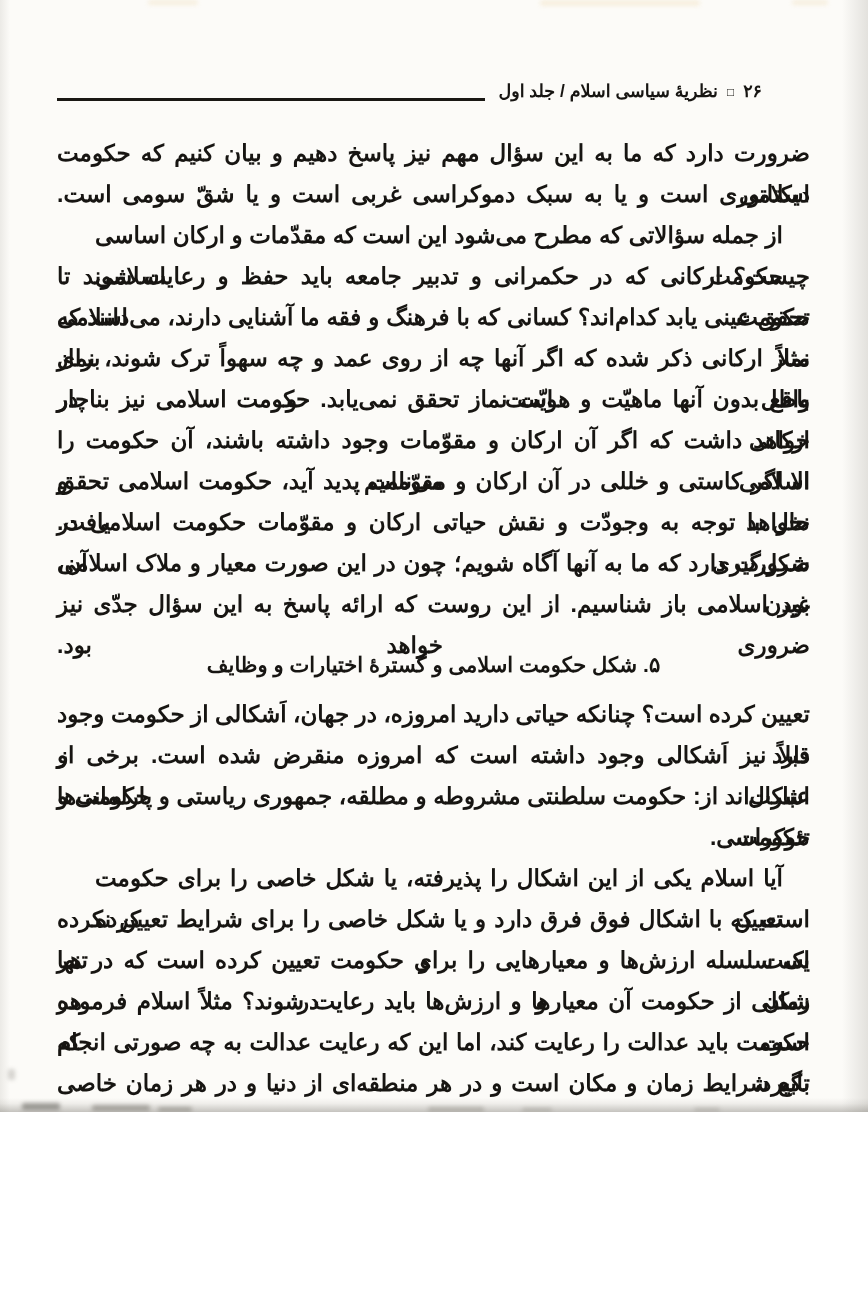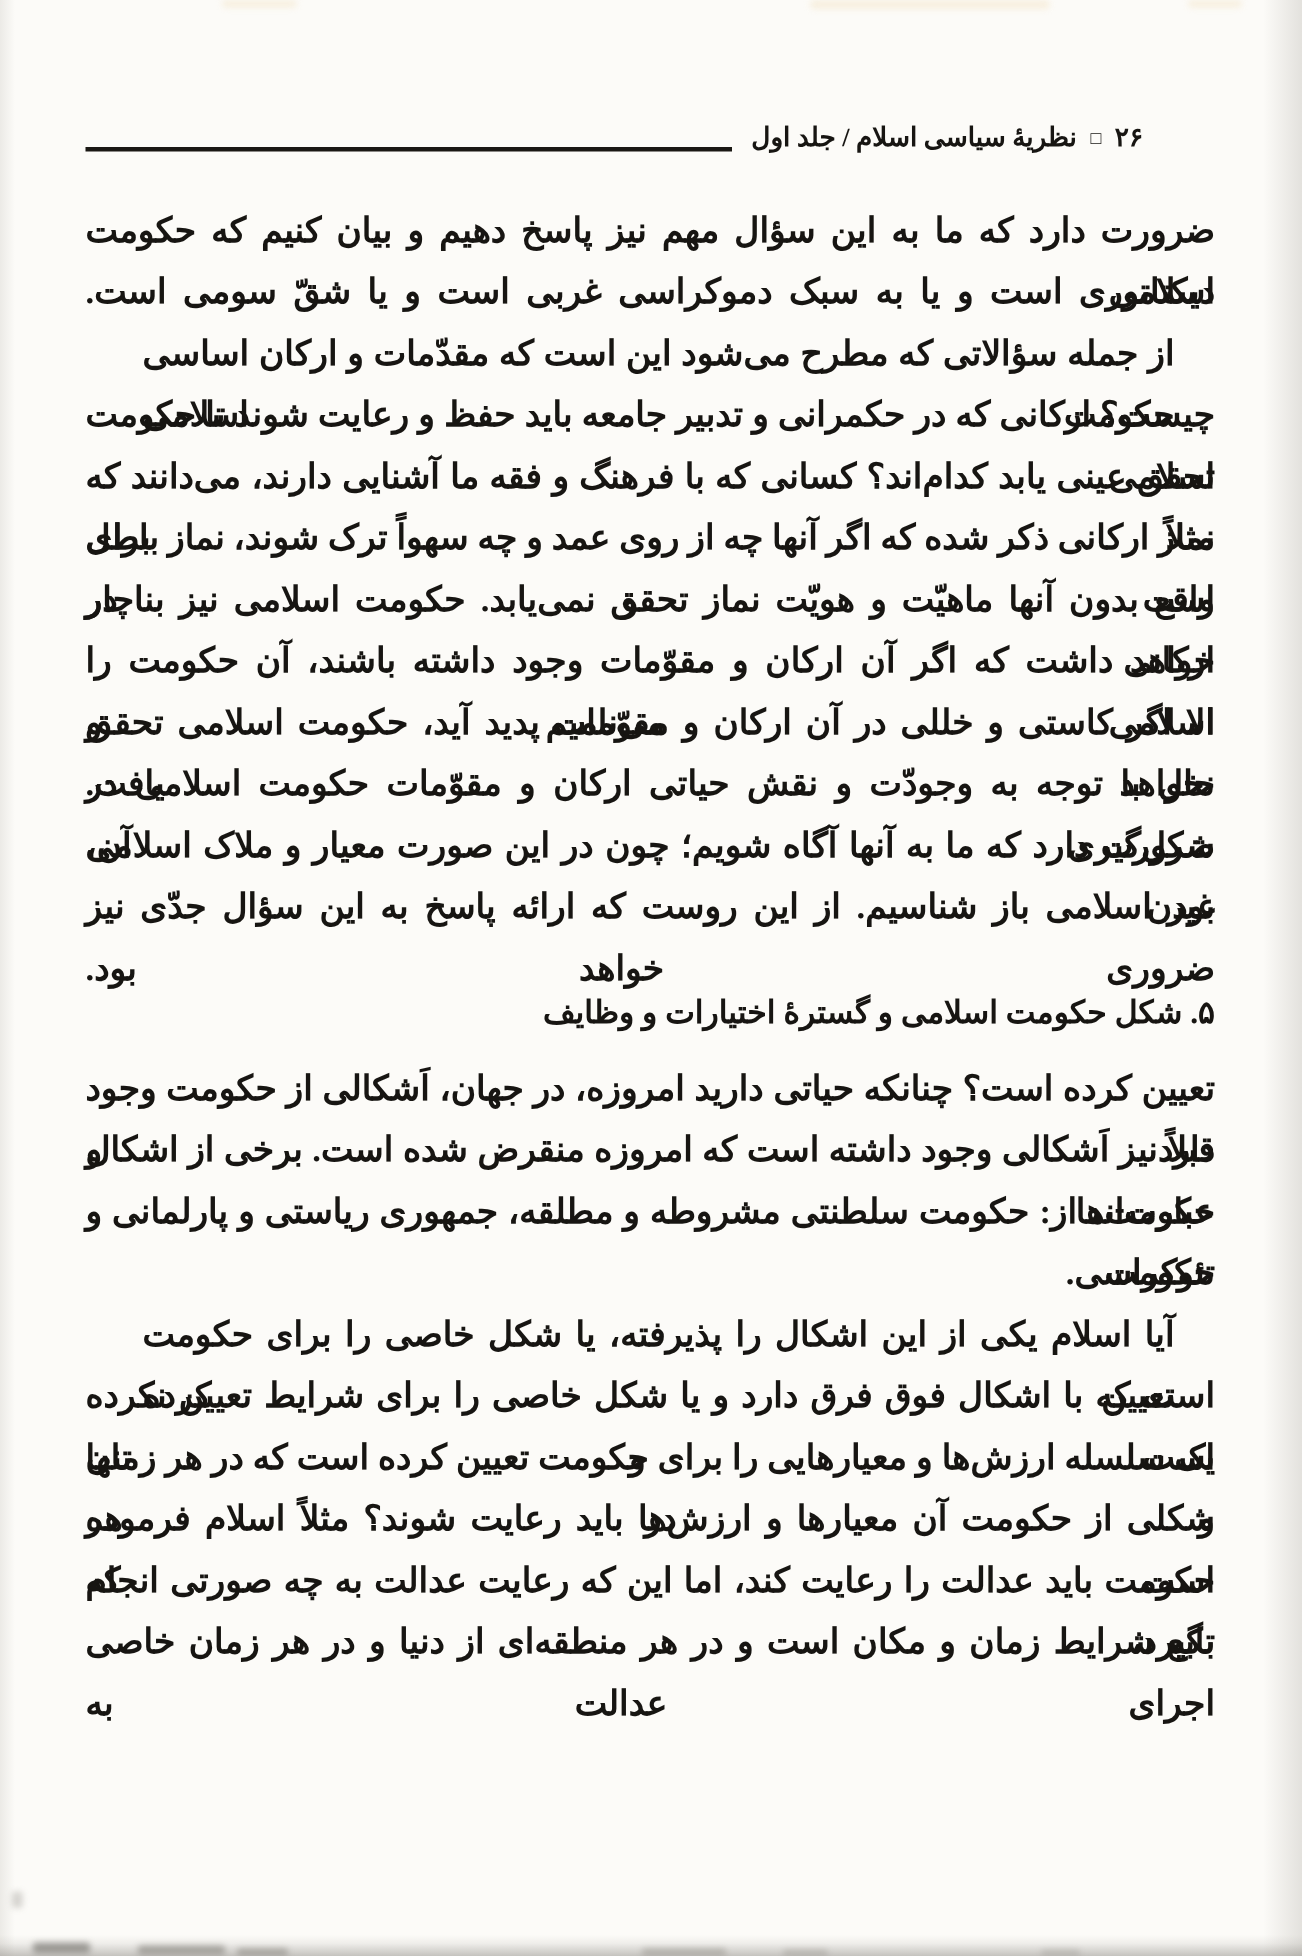--- a/index.html
+++ b/index.html
@@ -1,22 +1,22 @@
 <!DOCTYPE html>
 <html lang="fa"><head>
 <meta charset="utf-8">
 <style>
   html, body { margin: 0; padding: 0; background: #ffffff; }
   .page {
     position: relative;
     width: 868px;
-    height: 1304px;
+    height: 1112px;
     background: #fcfbf8;
     overflow: hidden;
-    font-family: Liberation Serif, serif;
+    font-family: Liberation Sans, sans-serif;
     color: #171512;
   }
   
   .edge-right {
     position: absolute; top: 0; right: 0; width: 26px; height: 100%;
     background: linear-gradient(to right, rgba(138,134,126,0) 0%, rgba(138,134,126,0.22) 100%);
   }
   .edge-left {
     position: absolute; top: 0; left: 0; width: 10px; height: 100%;
     background: linear-gradient(to left, rgba(150,146,138,0) 0%, rgba(150,146,138,0.16) 100%);
@@ -42,22 +42,22 @@
   .line {
     font-size: 23px; font-weight: 700;
     height: 41px; line-height: 41px;
     text-align: justify; text-align-last: justify;
   }
   .line.r { text-align: right; text-align-last: auto; }
   .line.indent { padding-right: 27px; margin-left: 38px; }
   .heading {
     font-size: 21px; font-weight: 700;
     height: 41px; line-height: 41px;
-    text-align: right;
-    margin-top: 30px; margin-bottom: 9px;
+    text-align: center;
+    margin-top: 19px; margin-bottom: 9px;
   }
 </style>
 </head>
 <body>
 
 <div class="page">
 
   <div class="top-smudge" style="top:0; left:148px; width:50px; height:5px; background:#f6ecd8; opacity:.8;"></div>
   <div class="top-smudge" style="top:0; left:540px; width:160px; height:6px; background:#f7eedb; opacity:.9;"></div>
   <div class="top-smudge" style="top:0; left:792px; width:36px; height:5px; background:#f6ecd8; opacity:.8;"></div>

